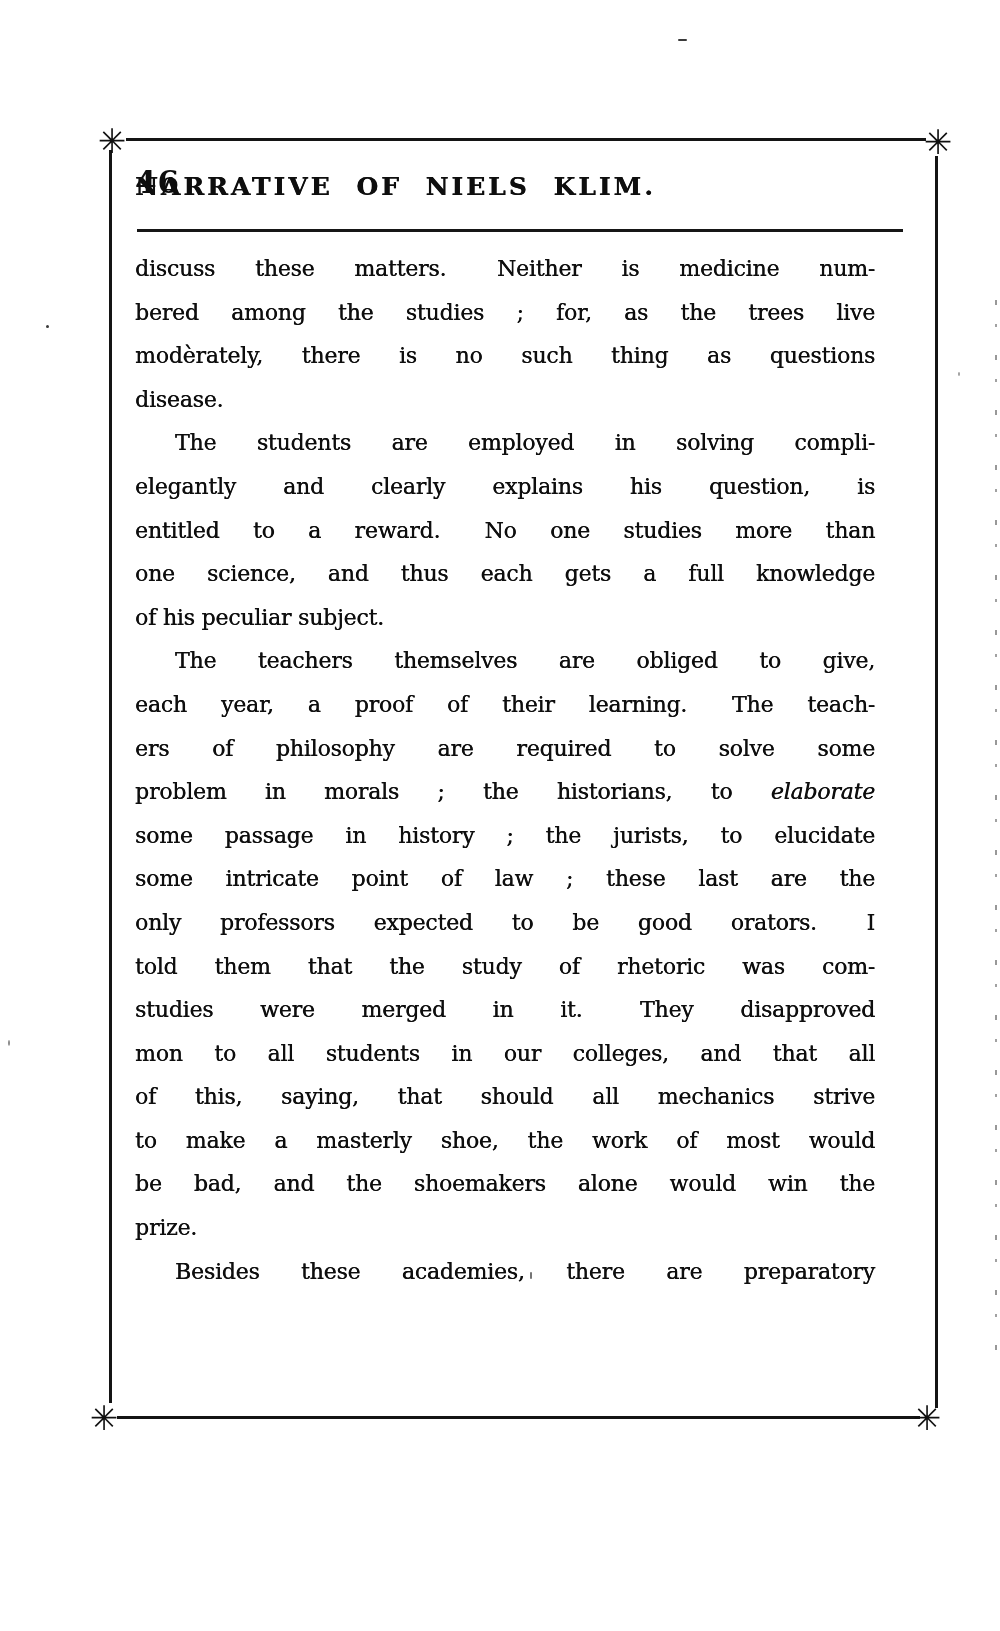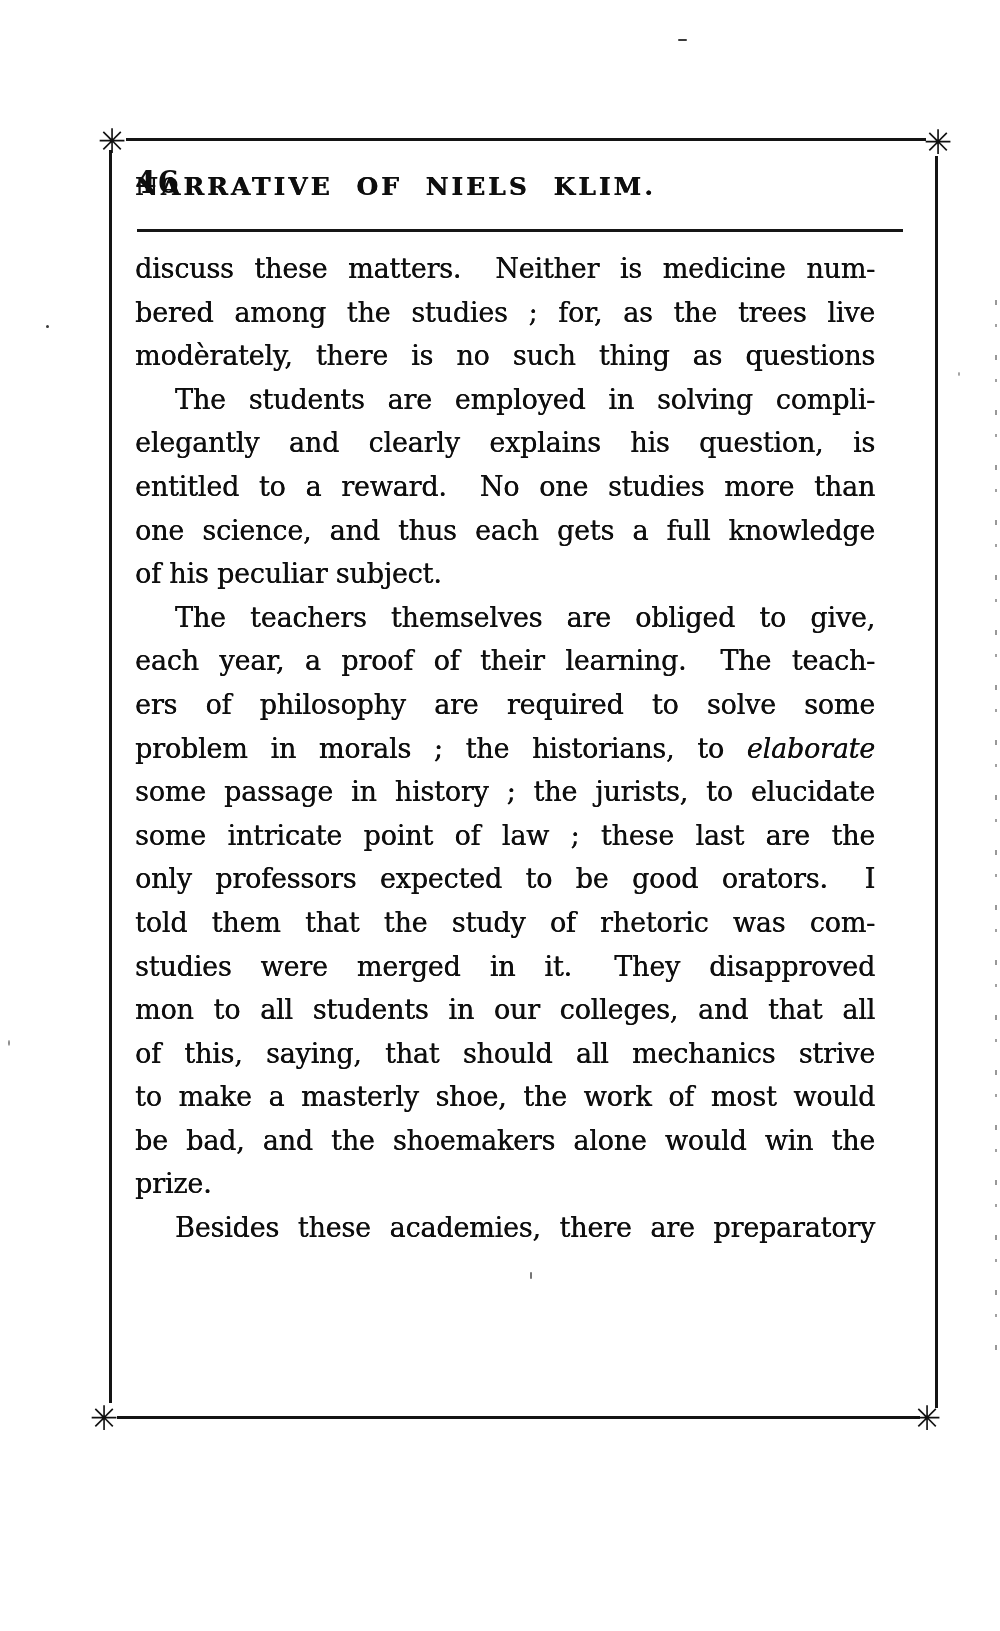--- a/index.html
+++ b/index.html
@@ -32,21 +32,21 @@
   .header-title{
     position:absolute;left:135px;top:172px;width:740px;
     text-align:left;font-size:25px;font-weight:bold;
     letter-spacing:3px;word-spacing:12px;
     text-shadow:0.4px 0 0 currentColor;
   }
   .header-rule{position:absolute;left:137px;top:229px;width:766px;height:3px;background:#161616;}
   
   .text-block{
     position:absolute;left:135px;top:247px;width:740px;
-    font-size:27px;letter-spacing:-0.2px;
+    font-size:22px;letter-spacing:-0.2px;
     text-shadow:0.35px 0 0 currentColor;
   }
   .line{
     height:43.6px;line-height:43.6px;
     text-align:justify;text-align-last:justify;
     white-space:normal;
   }
   .line.last{text-align-last:left;}
   .line.ind{text-indent:40px;}
   .line .it{font-style:italic;margin-top:28px;}
@@ -78,20 +78,21 @@
   <span class="star br">✳</span>
 
   <div class="page-number">46</div>
   <div class="header-title">NARRATIVE OF NIELS KLIM.</div>
   <div class="header-rule"></div>
 
   <div class="text-block">
     <div class="line"><span>discuss these matters.  Neither is medicine num-</span></div>
     <div class="line"><span>bered among the studies ; for, as the trees live</span></div>
     <div class="line"><span>modèrately, there is no such thing as questions</span></div>
+    <div class="line last"><span>disease.</span></div>
     <div class="line ind"><span>The students are employed in solving compli-</span></div>
     <div class="line"><span>elegantly and clearly explains his question, is</span></div>
     <div class="line"><span>entitled to a reward.  No one studies more than</span></div>
     <div class="line"><span>one science, and thus each gets a full knowledge</span></div>
     <div class="line last"><span>of his peculiar subject.</span></div>
     <div class="line ind"><span>The teachers themselves are obliged to give,</span></div>
     <div class="line"><span>each year, a proof of their learning.  The teach-</span></div>
     <div class="line"><span>ers of philosophy are required to solve some</span></div>
     <div class="line"><span>problem in morals ; the historians, to </span><span class="it">elaborate</span></div>
     <div class="line"><span>some passage in history ; the jurists, to elucidate</span></div>

